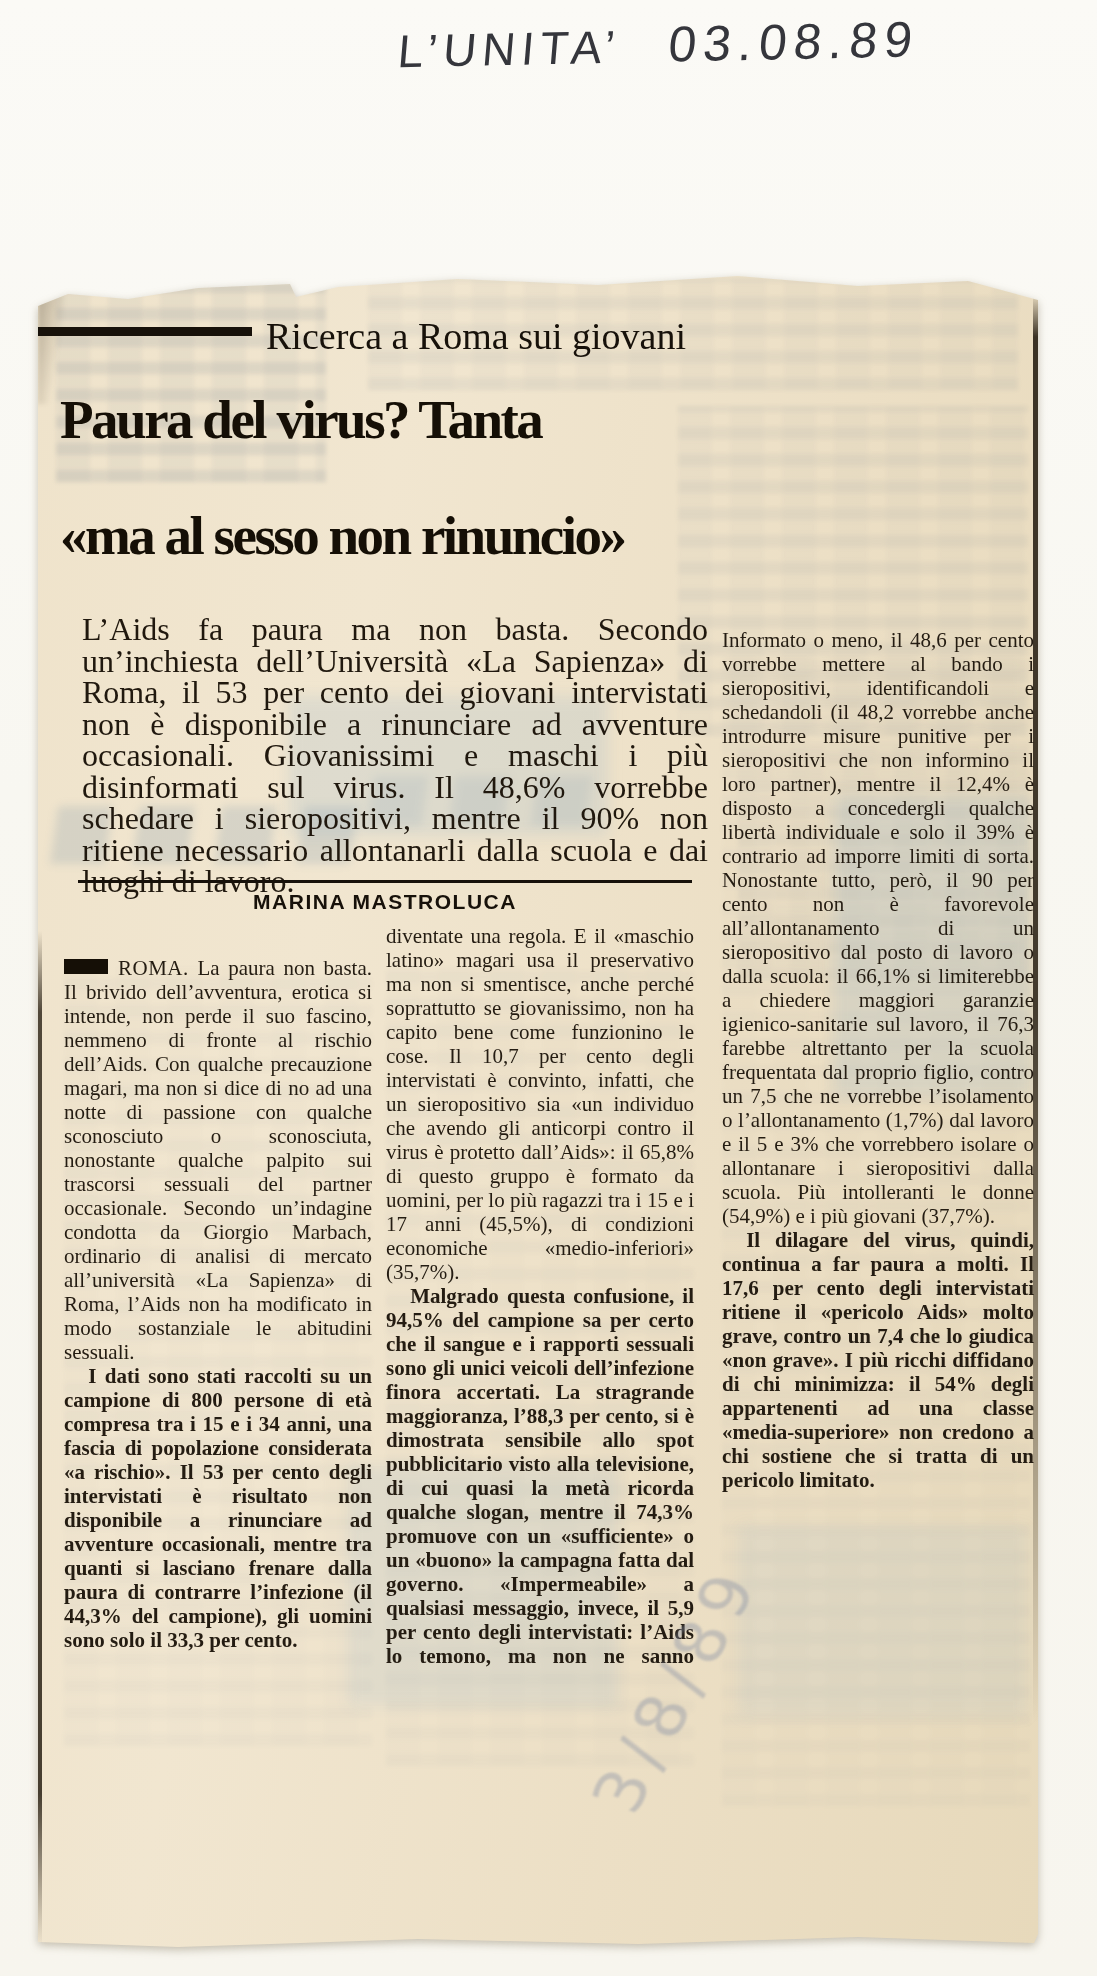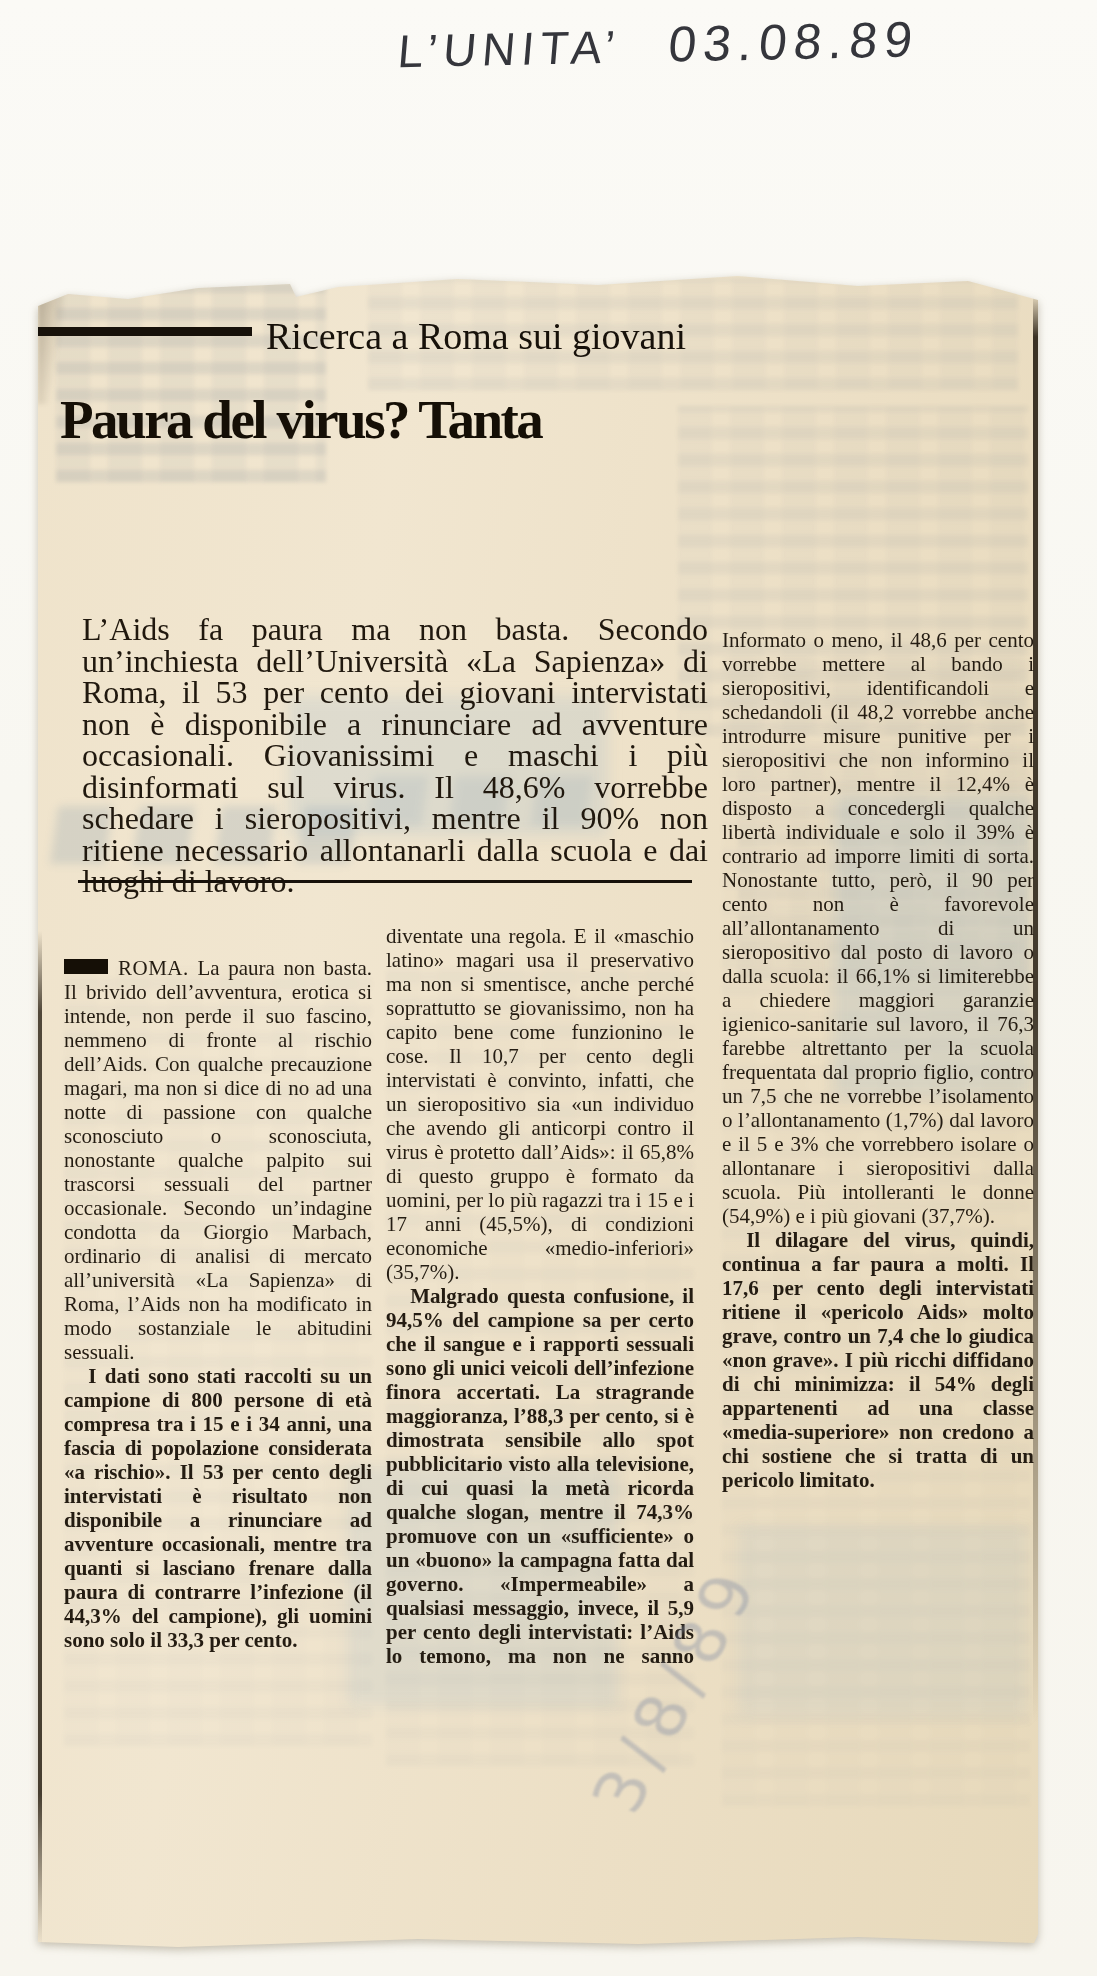--- a/index.html
+++ b/index.html
@@ -128,25 +128,27 @@
       <div class="edge-left"></div>
       <div class="corner-shadow"></div>
 
       <div class="kicker-row">
         <div class="kicker-rule"></div>
         <div class="kicker">Ricerca a Roma sui giovani</div>
       </div>
 
       <div class="headline">
         <div>Paura del virus? Tanta</div>
+        <div>«ma al sesso non rinuncio»</div>
       </div>
 
       <div class="lead">L’Aids fa paura ma non basta. Secondo un’inchiesta dell’Università «La Sapienza» di Roma, il 53 per cento dei giovani intervistati non è disponibile a rinunciare ad avventure occasionali. Giovanissimi e maschi i più disinformati sul virus. Il 48,6% vorrebbe schedare i sieropositivi, mentre il 90% non ritiene necessario allontanarli dalla scuola e dai luoghi di lavoro.</div>
 
       <div class="byline-rule"></div>
+      <div class="byline">MARINA MASTROLUCA</div>
 
       <div class="bodycol col1">
         <p class="para"><span class="lead-marker"></span><span class="dateline">ROMA.</span> <span>La paura non basta. Il brivido dell’avventura, erotica si intende, non perde il suo fascino, nemmeno di fronte al rischio dell’Aids. Con qualche precauzione magari, ma non si dice di no ad una notte di passione con qualche sconosciuto o sconosciuta, nonostante qualche palpito sui trascorsi sessuali del partner occasionale. Secondo un’indagine condotta da Giorgio Marbach, ordinario di analisi di mercato all’università «La Sapienza» di Roma, l’Aids non ha modificato in modo sostanziale le abitudini sessuali.</span></p>
         <p class="para">I dati sono stati raccolti su un campione di 800 persone di età compresa tra i 15 e i 34 anni, una fascia di popolazione considerata «a rischio». Il 53 per cento degli intervistati è risultato non disponibile a rinunciare ad avventure occasionali, mentre tra quanti si lasciano frenare dalla paura di contrarre l’infezione (il 44,3% del campione), gli uomini sono solo il 33,3 per cento.</p>
       </div>
 
       <div class="bodycol col2">
         <p class="para">diventate una regola. E il «maschio latino» magari usa il preservativo ma non si smentisce, anche perché soprattutto se giovanissimo, non ha capito bene come funzionino le cose. Il 10,7 per cento degli intervistati è convinto, infatti, che un sieropositivo sia «un individuo che avendo gli anticorpi contro il virus è protetto dall’Aids»: il 65,8% di questo gruppo è formato da uomini, per lo più ragazzi tra i 15 e i 17 anni (45,5%), di condizioni economiche «medio-inferiori» (35,7%).</p>
         <p class="para justify-last">Malgrado questa confusione, il 94,5% del campione sa per certo che il sangue e i rapporti sessuali sono gli unici veicoli dell’infezione finora accertati. La stragrande maggioranza, l’88,3 per cento, si è dimostrata sensibile allo spot pubblicitario visto alla televisione, di cui quasi la metà ricorda qualche slogan, mentre il 74,3% promuove con un «sufficiente» o un «buono» la campagna fatta dal governo. «Impermeabile» a qualsiasi messaggio, invece, il 5,9 per cento degli intervistati: l’Aids lo temono, ma non ne sanno</p>
       </div>

